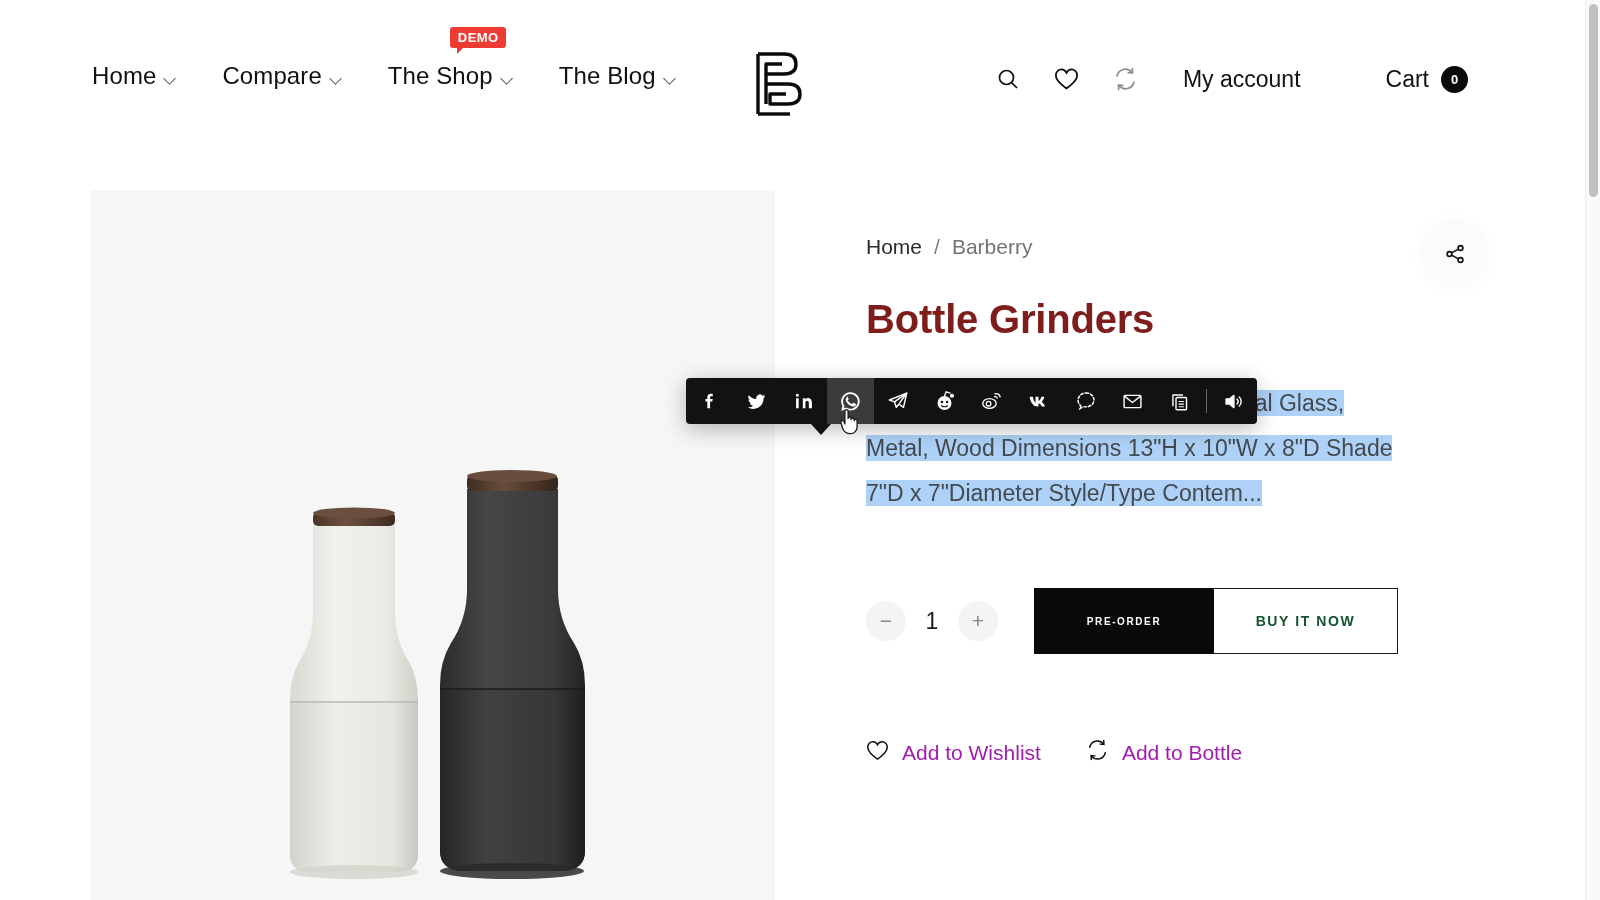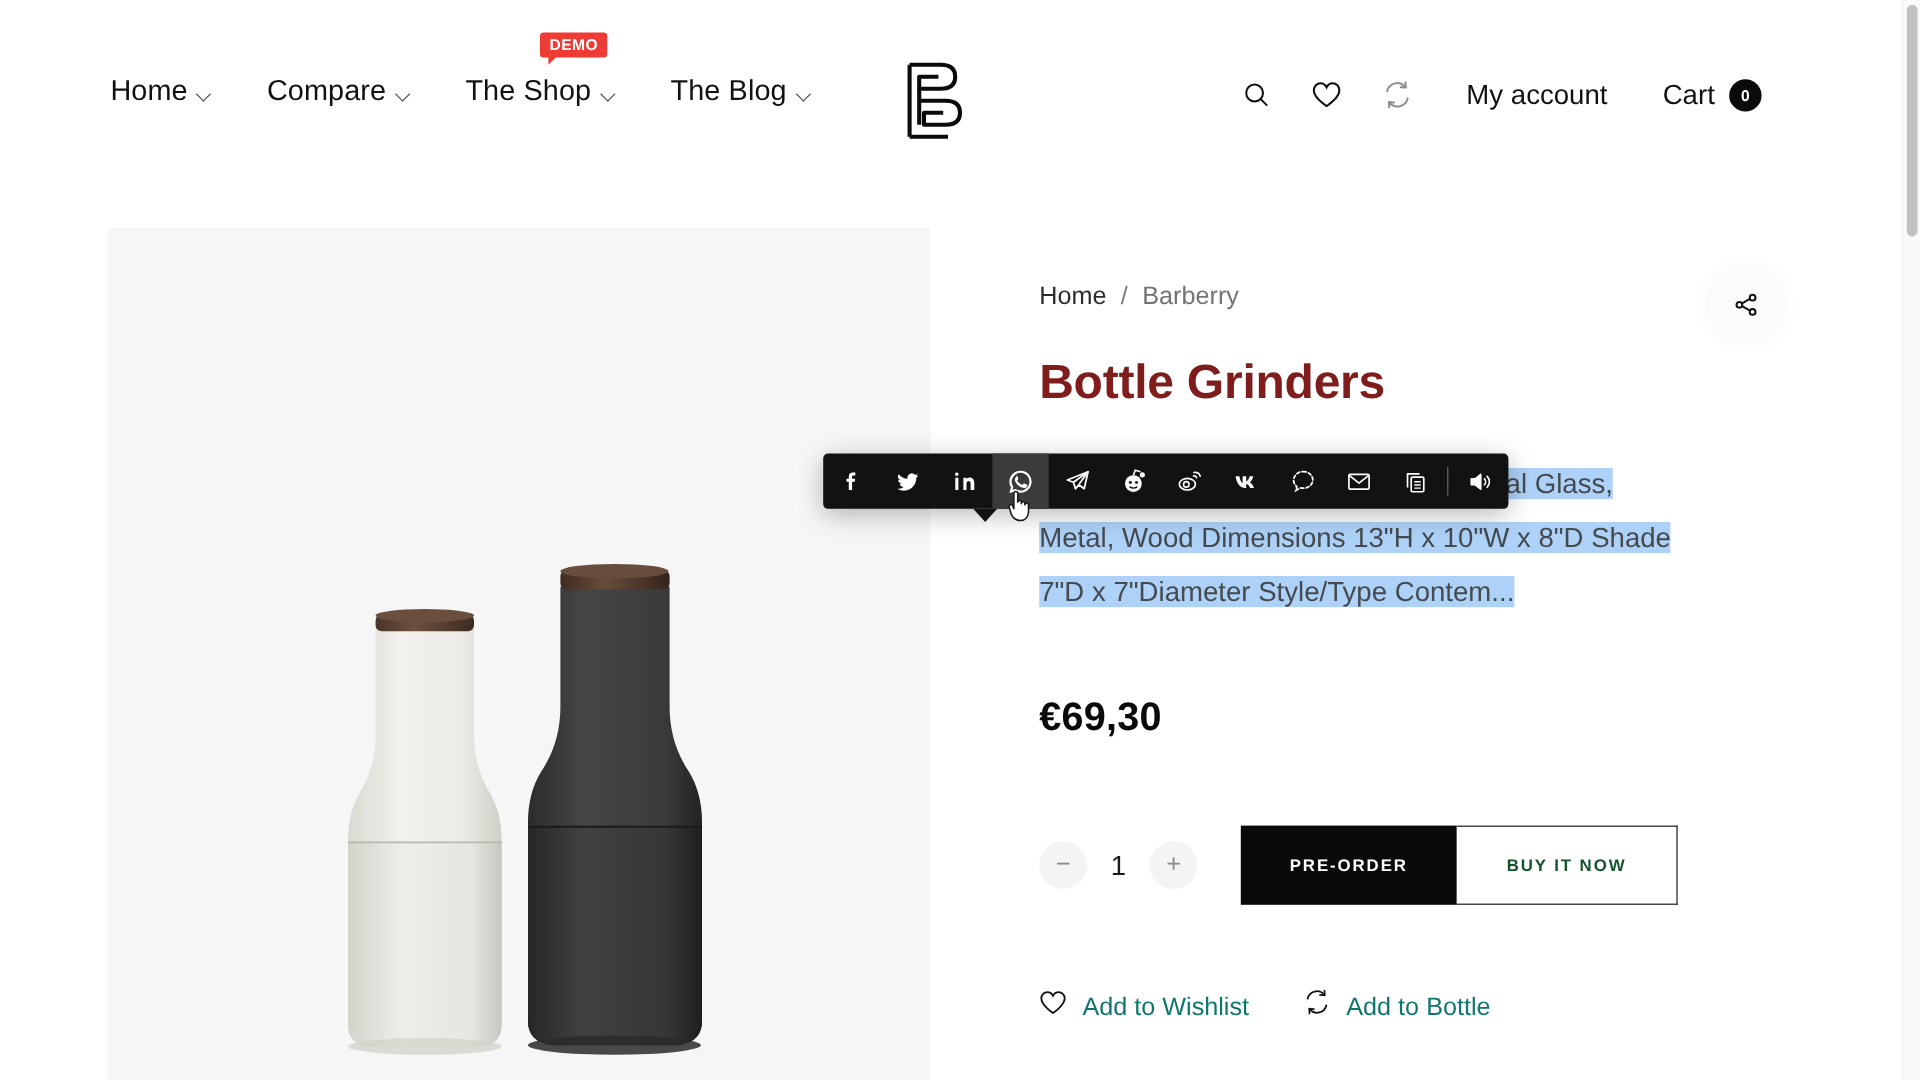--- a/index.html
+++ b/index.html
@@ -98,21 +98,21 @@
     margin-left: 0; margin-right: 0;
     width: 30px; height: 30px;
     display: flex; align-items: center; justify-content: center;
     cursor: pointer;
   }
   .hr-gap { width: 29px; }
   .hr-text {
     font-size: 23px; font-weight: 500; color: #111;
     cursor: pointer; white-space: nowrap;
   }
-  .cart-wrap { display: flex; align-items: center; cursor: pointer; }
+  .cart-wrap { display: flex; align-items: center; cursor: pointer; margin-left: 39px; }
   .cart-badge {
     margin-left: 12px;
     width: 27px; height: 27px;
     border-radius: 50%;
     background: #0b0b0b;
     color: #fff;
     font-size: 13px; font-weight: 700;
     display: flex; align-items: center; justify-content: center;
   }
 
@@ -192,46 +192,47 @@
     user-select: none;
   }
   .qty-val {
     width: 52px; text-align: center;
     font-size: 23px; color: #1a1a1a;
   }
   .btns { display: flex; margin-left: 36px; }
   .btn-preorder {
     width: 180px; height: 66px;
     background: #0a0a0a; color: #ffffff;
-    font-size: 14px; font-weight: 700;
+    font-size: 10px; font-weight: 700;
     letter-spacing: 1.6px;
     display: flex; align-items: center; justify-content: center;
     cursor: pointer;
   }
   .btn-buynow {
     width: 184px; height: 66px;
     background: #ffffff; color: #14532d;
     border: 1px solid #1a1a1a;
     border-left: none;
     font-size: 14px; font-weight: 600;
     letter-spacing: 1.6px;
     display: flex; align-items: center; justify-content: center;
     cursor: pointer;
   }
 
   .actions {
     margin-top: 70px;
     display: flex; align-items: center;
   }
   .action {
-    display: flex; align-items: flex-end;
+    display: flex; align-items: center;
     cursor: pointer;
     margin-right: 45px;
     font-size: 21px;
-    color: #0f766e;
+    color: #a21caf;
+    margin-top: 15px;
   }
   .action svg { margin-right: 13px; }
 
   
   .share-fab {
     position: absolute;
     left: 1425px; top: 224px;
     width: 60px; height: 60px;
     border-radius: 50%;
     background: #fbfbfb;
@@ -445,21 +446,20 @@
     </div>
 
     <div class="title">Bottle Grinders</div>
 
     <div class="desc">
       <span class="sel">Color Aqua, Red, White, Yellow Material Glass,</span><br>
       <span class="sel">Metal, Wood Dimensions 13"H x 10"W x 8"D Shade</span><br>
       <span class="sel">7"D x 7"Diameter Style/Type Contem...</span>
     </div>
 
-    <div class="price">€69,30</div>
 
     <div class="buyrow">
       <div class="qty">
         <div class="qty-btn">−</div>
         <div class="qty-val">1</div>
         <div class="qty-btn">+</div>
       </div>
       <div class="btns">
         <div class="btn-preorder">PRE-ORDER</div>
         <div class="btn-buynow">BUY IT NOW</div>

